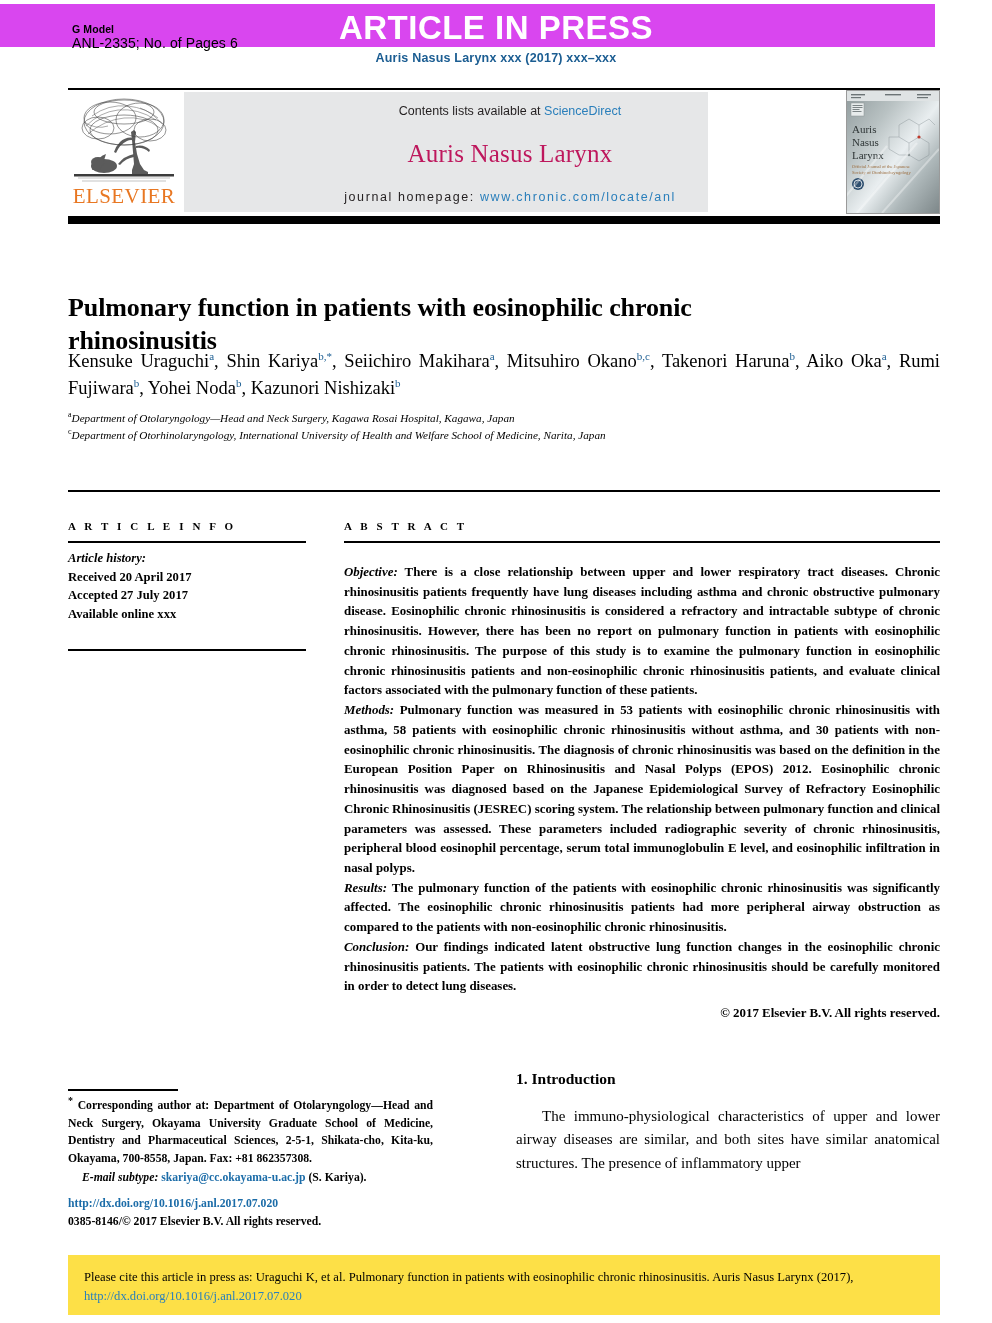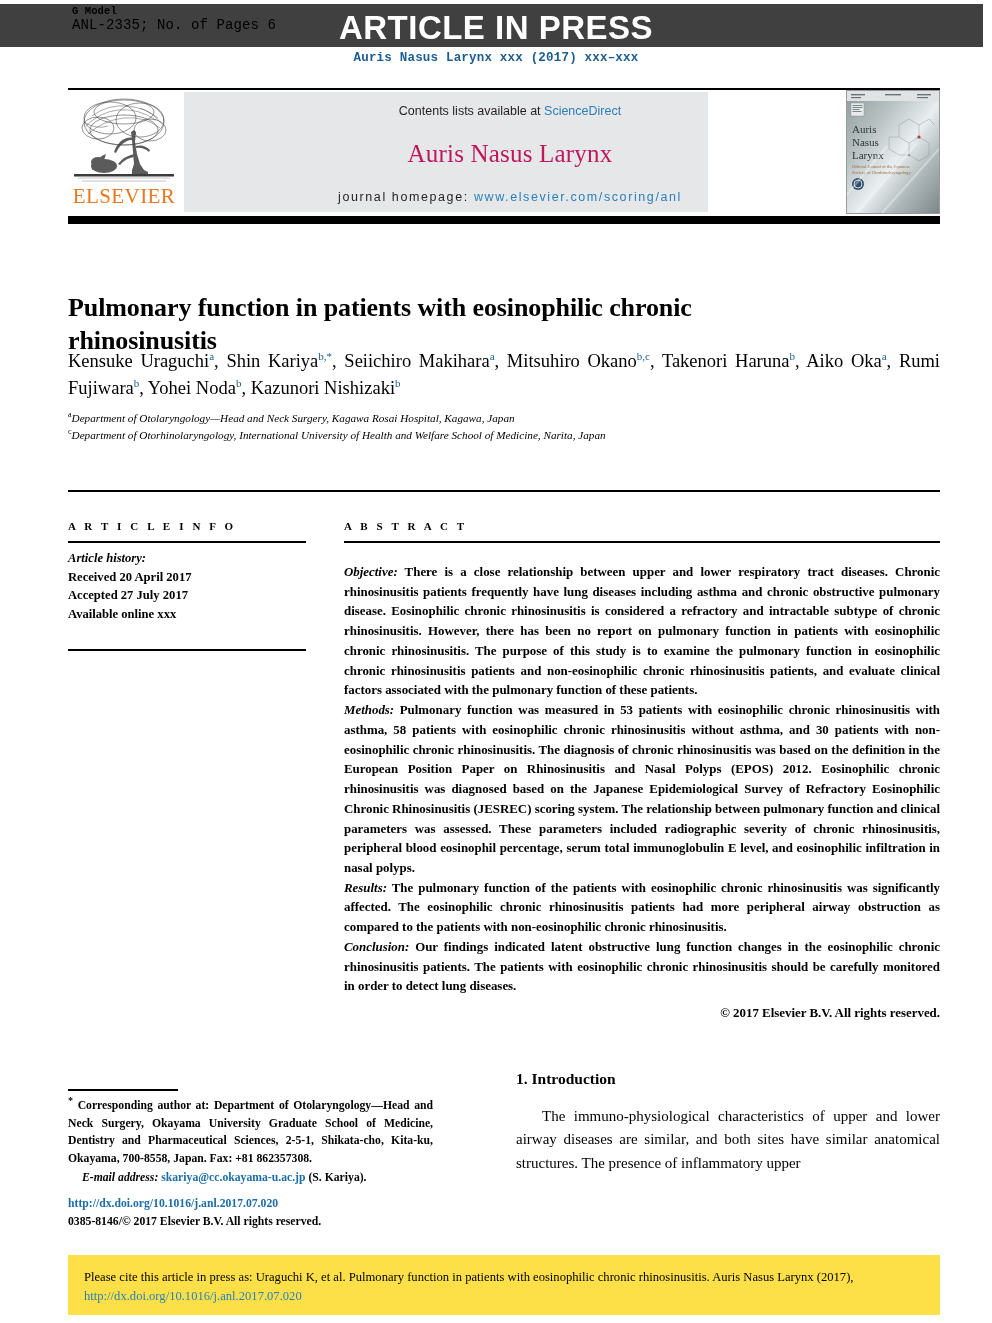--- a/index.html
+++ b/index.html
@@ -23,28 +23,27 @@
     box-sizing: border-box;
   }
 
   
   .top-banner {
     position: absolute;
     left: 0;
     top: 4px;
     width: 935px;
     height: 43px;
-    background: #404040;
-    padding-left: 48px;
+    background: #d946ef;
   }
   .gmodel-block {
     position: absolute;
     left: 72px;
-    top: 6px;
-    font-family: Liberation Mono, monospace;
+    top: 24px;
+    font-family: Liberation Sans, sans-serif;
     line-height: 1.12;
   }
   .gmodel-line1 {
     font-size: 10.5px;
     font-weight: bold;
     letter-spacing: 0.1px;
   }
   .gmodel-line2 {
     font-size: 14px;
     letter-spacing: 0.1px;
@@ -62,21 +61,21 @@
     letter-spacing: 0.5px;
   }
 
   
   .journal-cite {
     position: absolute;
     left: 0;
     top: 51px;
     width: 992px;
     text-align: center;
-    font-family: Liberation Mono, monospace;
+    font-family: Liberation Sans, sans-serif;
     font-size: 12.5px;
     font-weight: bold;
     color: #1b5d92;
     letter-spacing: 0.2px;
   }
 
   
   .rule-thin-top {
     position: absolute;
     left: 68px;
@@ -467,21 +466,21 @@
       </div>
       <div class="els-word">ELSEVIER</div>
     </div>
 
     <div class="grey-box">
       <div class="contents-line">
         <span>Contents lists available at </span><span class="sd-link">ScienceDirect</span>
       </div>
       <div class="journal-title">Auris Nasus Larynx</div>
       <div class="homepage-line">
-        <span>journal homepage: </span><span class="hp-link">www.elsevier.com/scoring/anl</span>
+        <span>journal homepage: </span><span class="hp-link">www.chronic.com/locate/anl</span>
       </div>
     </div>
 
     <div class="cover-thumb">
       <svg width="92" height="122" viewBox="0 0 92 122" xmlns="http://www.w3.org/2000/svg">
         <defs>
           <linearGradient id="cv" x1="0" y1="0" x2="1" y2="1">
             <stop offset="0%" stop-color="#8f9a9c"></stop>
             <stop offset="30%" stop-color="#b9c2c3"></stop>
             <stop offset="55%" stop-color="#e9eef0"></stop>
@@ -570,21 +569,21 @@
         <p><span class="abs-lead">Results:</span><span> The pulmonary function of the patients with eosinophilic chronic rhinosinusitis was significantly affected. The eosinophilic chronic rhinosinusitis patients had more peripheral airway obstruction as compared to the patients with non-eosinophilic chronic rhinosinusitis.</span></p>
         <p><span class="abs-lead">Conclusion:</span><span> Our findings indicated latent obstructive lung function changes in the eosinophilic chronic rhinosinusitis patients. The patients with eosinophilic chronic rhinosinusitis should be carefully monitored in order to detect lung diseases.</span></p>
       </div>
     <div class="copyright-line">© 2017 Elsevier B.V. All rights reserved.</div>
   </div>
 
   <div class="footnote-rule"></div>
   <div class="footnote">
     <span class="star">*</span><span> Corresponding author at: Department of Otolaryngology—Head and Neck Surgery, Okayama University Graduate School of Medicine, Dentistry and Pharmaceutical Sciences, 2-5-1, Shikata-cho, Kita-ku, Okayama, 700-8558, Japan. Fax: +81 862357308.</span>
     <div style="text-indent:14px; margin-top:2px;">
-      <span class="email-label">E-mail address:</span>
+      <span class="email-label">E-mail subtype:</span>
       <span class="link-blue">skariya@cc.okayama-u.ac.jp</span><span> (S. Kariya).</span>
     </div>
   </div>
   <div class="doi-block">
     <div class="doi-link" style="color:#1b6ca8;">http://dx.doi.org/10.1016/j.anl.2017.07.020</div>
     <div>0385-8146/© 2017 Elsevier B.V. All rights reserved.</div>
   </div>
 
   <div class="intro-col">
     <div class="intro-head">1. Introduction</div>

